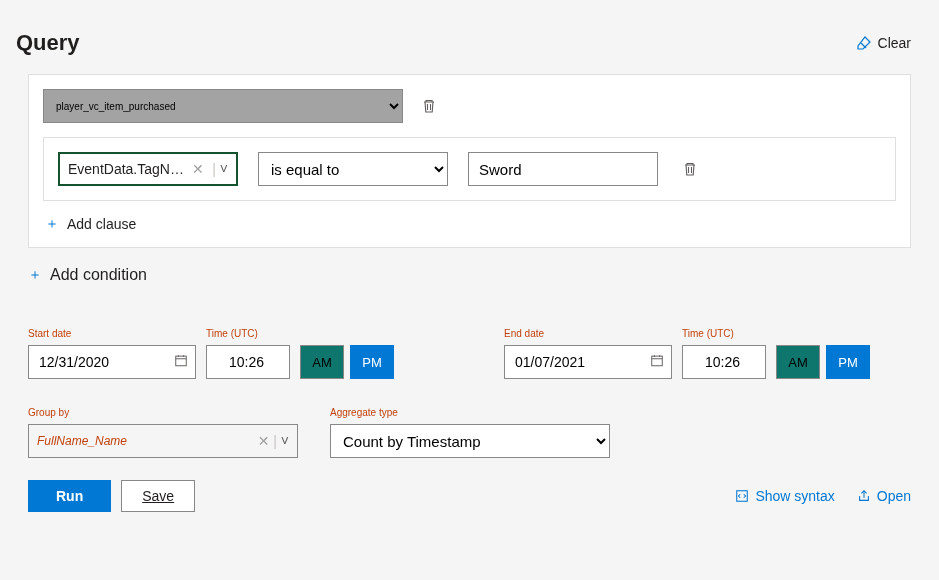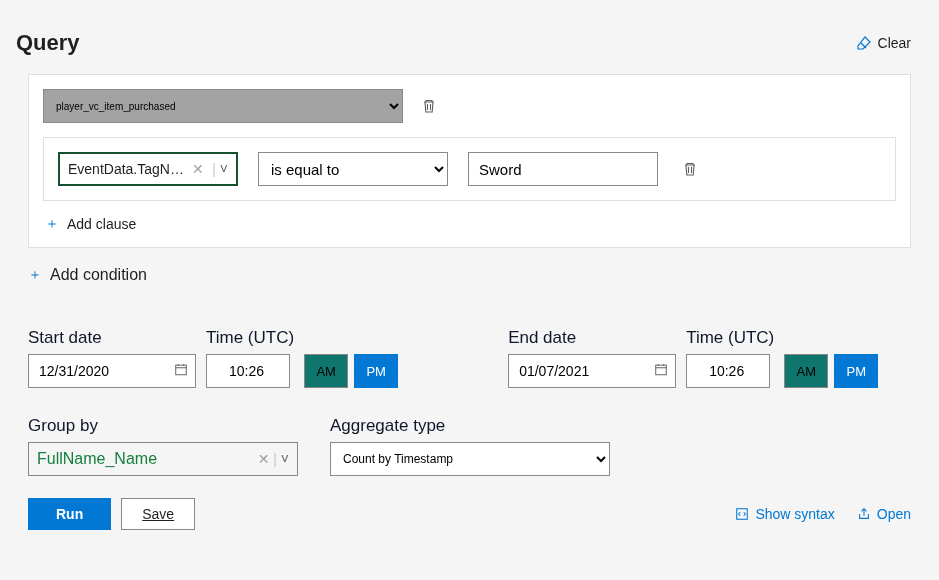--- a/index.html
+++ b/index.html
@@ -28,33 +28,33 @@
 .value-input { width: 190px; height: 34px; border: 1px solid #8a8886; padding: 4px 10px; font-size: 15px; font-family: inherit; }
 
 .add-row { display: inline-flex; align-items: center; gap: 8px; color: #201f1e; background: none; border: none; cursor: pointer; font-size: 14px; padding: 14px 2px 0 2px; }
 .plus-ico { color: #0078d4; font-size: 14px; font-weight: 400; }
 
 .add-condition { margin: 18px 28px 0 28px; display: inline-flex; align-items: center; gap: 8px; background: none; border: none; cursor: pointer; font-size: 16px; color: #201f1e; }
 
 .range-row { display: flex; margin: 44px 28px 0 28px; gap: 110px; }
 .rg-col { display: flex; gap: 10px; align-items: flex-end; }
 .field { display: flex; flex-direction: column; gap: 6px; }
-.field label { font-size: 17px; color: #0f172a; }
+.field label { font-size: 10px; color: #c2410c; }
 .date-wrap { position: relative; }
 .date-input { width: 168px; height: 34px; border: 1px solid #8a8886; padding: 4px 30px 4px 10px; font-size: 14px; font-family: inherit; }
 .cal-icon { position: absolute; right: 8px; top: 50%; transform: translateY(-50%); pointer-events: none; color: #605e5c; }
 .time-input { width: 84px; height: 34px; border: 1px solid #8a8886; padding: 4px 22px; font-size: 14px; font-family: inherit; font-variant-numeric: tabular-nums; }
 .ampm { display: flex; gap: 6px; }
 .ampm button { height: 34px; width: 44px; border: 1px solid #8a8886; background: #0f766e; font-size: 13px; cursor: pointer; font-family: inherit; }
 .ampm button.active { background: #0078d4; border-color: #0078d4; color: #fff; }
 
 .group-row { display: flex; margin: 28px 28px 0 28px; gap: 32px; }
 .group-chip { border: 1px solid #8a8886; height: 34px; width: 270px; padding: 4px 8px; display: inline-flex; align-items: center; justify-content: space-between; }
-.group-chip .lbl { color: #15803d; font-size: 16px; }
-.agg-select { width: 280px; height: 34px; border: 1px solid #8a8886; padding: 4px 8px; font-size: 12px; font-family: inherit; background: #fff; }
+.group-chip .lbl { color: #c2410c; font-size: 12px; font-style: italic; }
+.agg-select { width: 280px; height: 34px; border: 1px solid #8a8886; padding: 4px 8px; font-size: 15px; font-family: inherit; background: #fff; }
 
 .footer { display: flex; margin: 22px 28px 0 28px; align-items: center; }
 .btn-primary { background: #0078d4; color: #fff; border: none; height: 32px; padding: 0 28px; font-size: 14px; cursor: pointer; font-family: inherit; font-weight: 600; }
 .btn-secondary { background: #fff; color: #201f1e; border: 1px solid #8a8886; height: 32px; padding: 0 20px; font-size: 14px; cursor: pointer; font-family: inherit; margin-left: 10px; text-decoration: underline; }
 .footer-spacer { flex: 1; }
 .link-btn { display: inline-flex; align-items: center; gap: 6px; color: #0078d4; background: none; border: none; cursor: pointer; font-size: 14px; margin-left: 22px; }
 .link-btn svg { width: 14px; height: 14px; }
 select { appearance: auto; }
 </style>
 </head>

